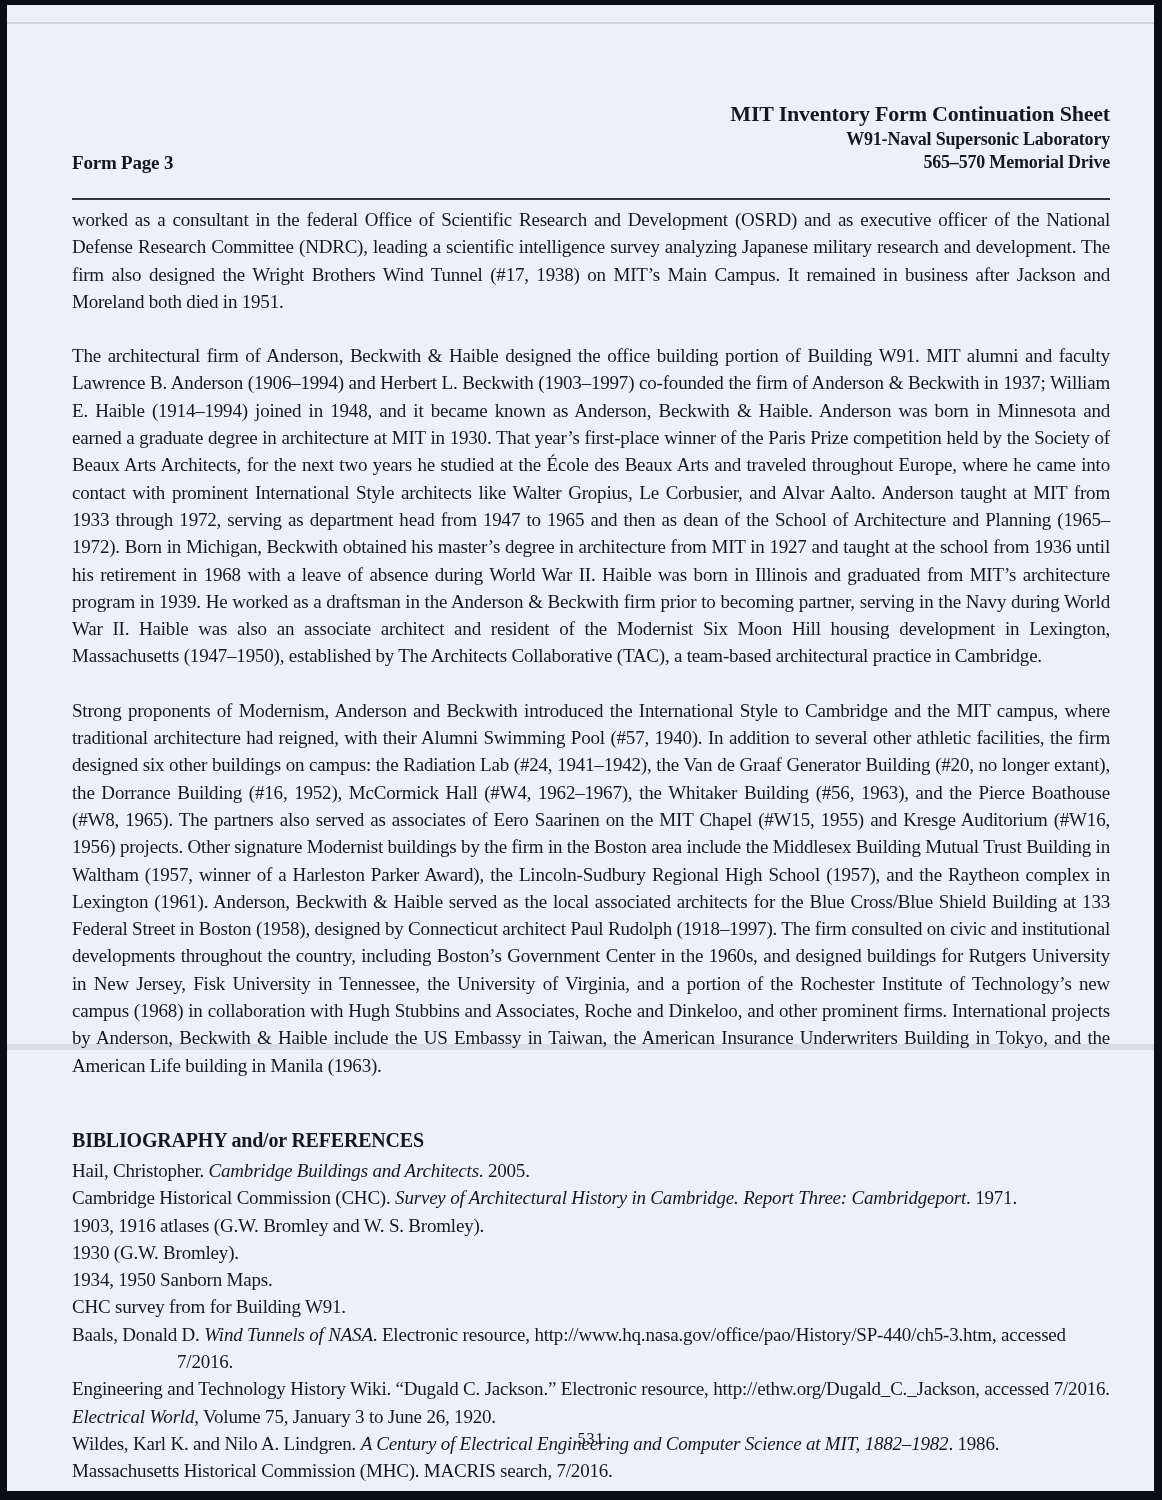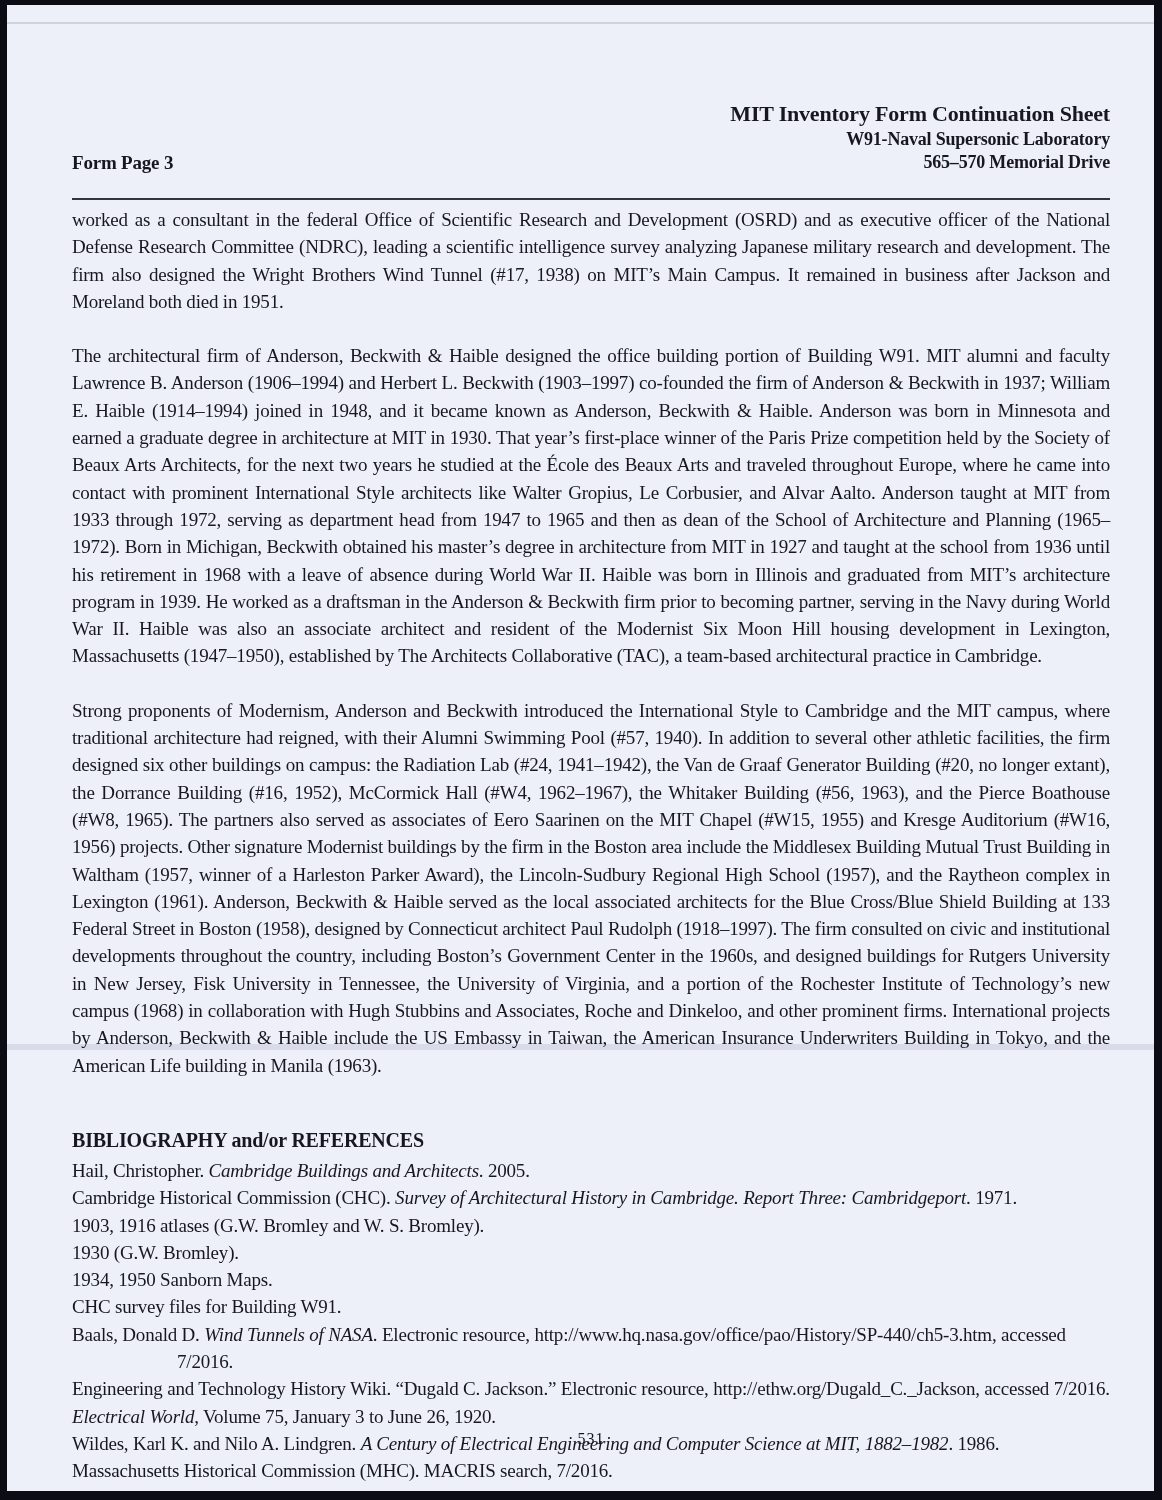--- a/index.html
+++ b/index.html
@@ -83,21 +83,21 @@
     </main>
 
   <section class="bibliography">
     <h2 class="bib-heading">BIBLIOGRAPHY and/or REFERENCES</h2>
     <div id="bib-entries">
         <div class="bib-entry"><span>Hail, Christopher. </span><span class="it">Cambridge Buildings and Architects</span><span>. 2005.</span></div>
         <div class="bib-entry"><span>Cambridge Historical Commission (CHC). </span><span class="it">Survey of Architectural History in Cambridge. Report Three: Cambridgeport</span><span>. 1971.</span></div>
         <div class="bib-entry"><span>1903, 1916 atlases (G.W. Bromley and W. S. Bromley).</span></div>
         <div class="bib-entry"><span>1930 (G.W. Bromley).</span></div>
         <div class="bib-entry"><span>1934, 1950 Sanborn Maps.</span></div>
-        <div class="bib-entry"><span>CHC survey files for Building W91.</span></div>
+        <div class="bib-entry"><span>CHC survey from for Building W91.</span></div>
         <div class="bib-entry"><span>Baals, Donald D. </span><span class="it">Wind Tunnels of NASA</span><span>. Electronic resource, http://www.hq.nasa.gov/office/pao/History/SP-440/ch5-3.htm, accessed 7/2016.</span></div>
         <div class="bib-entry"><span>Engineering and Technology History Wiki. “Dugald C. Jackson.” Electronic resource, http://ethw.org/Dugald_C._Jackson, accessed 7/2016.</span></div>
         <div class="bib-entry"><span class="it">Electrical World</span><span>, Volume 75, January 3 to June 26, 1920.</span></div>
         <div class="bib-entry"><span>Wildes, Karl K. and Nilo A. Lindgren. </span><span class="it">A Century of Electrical Engineering and Computer Science at MIT, 1882–1982</span><span>. 1986.</span></div>
         <div class="bib-entry"><span>Massachusetts Historical Commission (MHC). MACRIS search, 7/2016.</span></div>
       </div>
   </section>
 
 </div>
 

